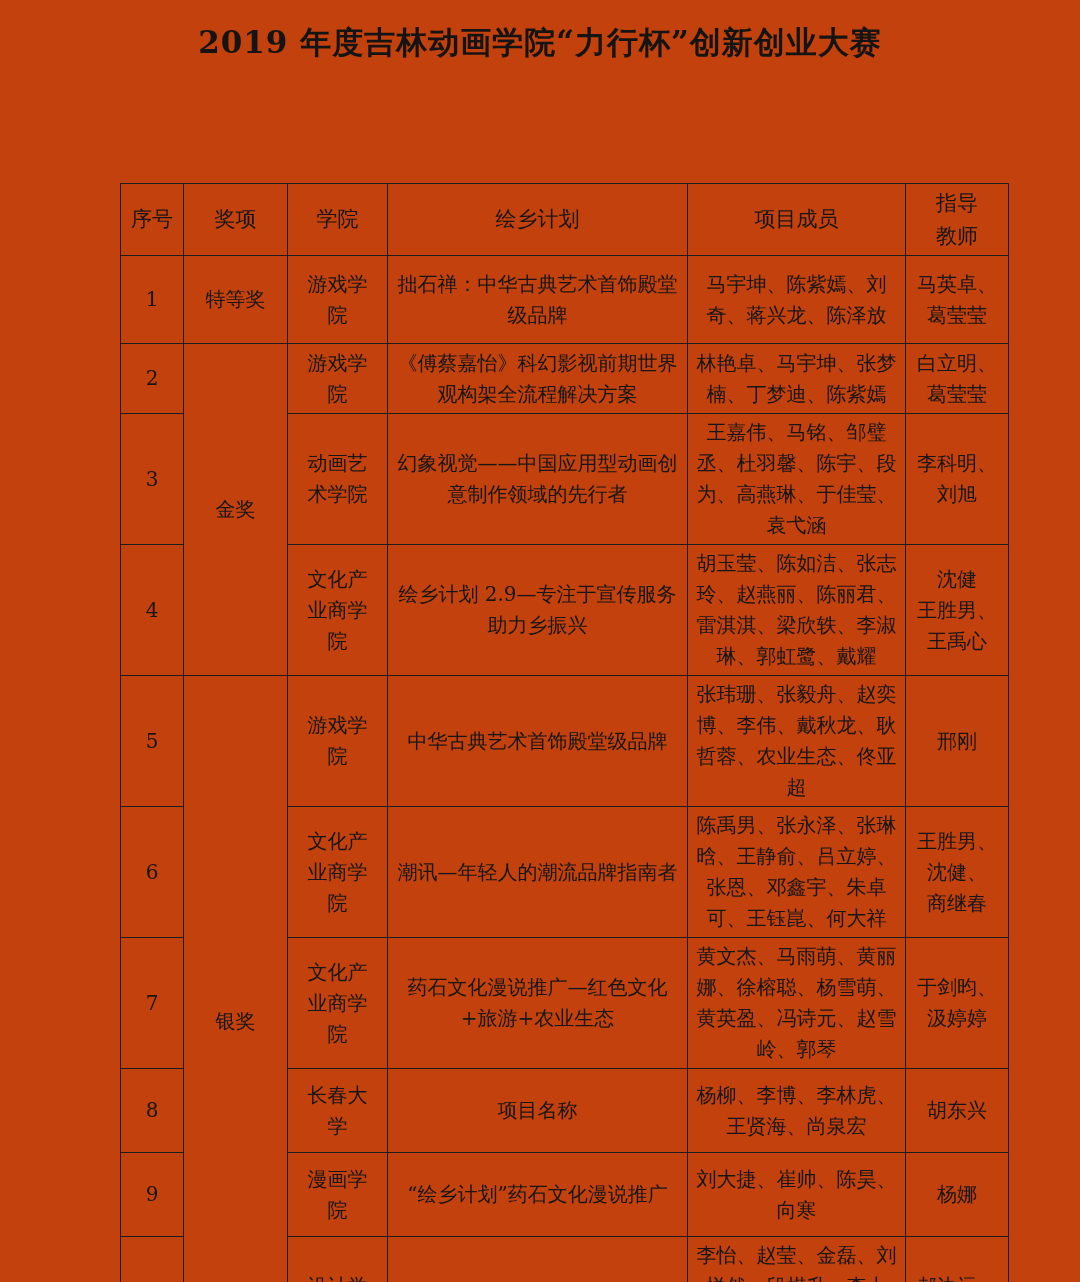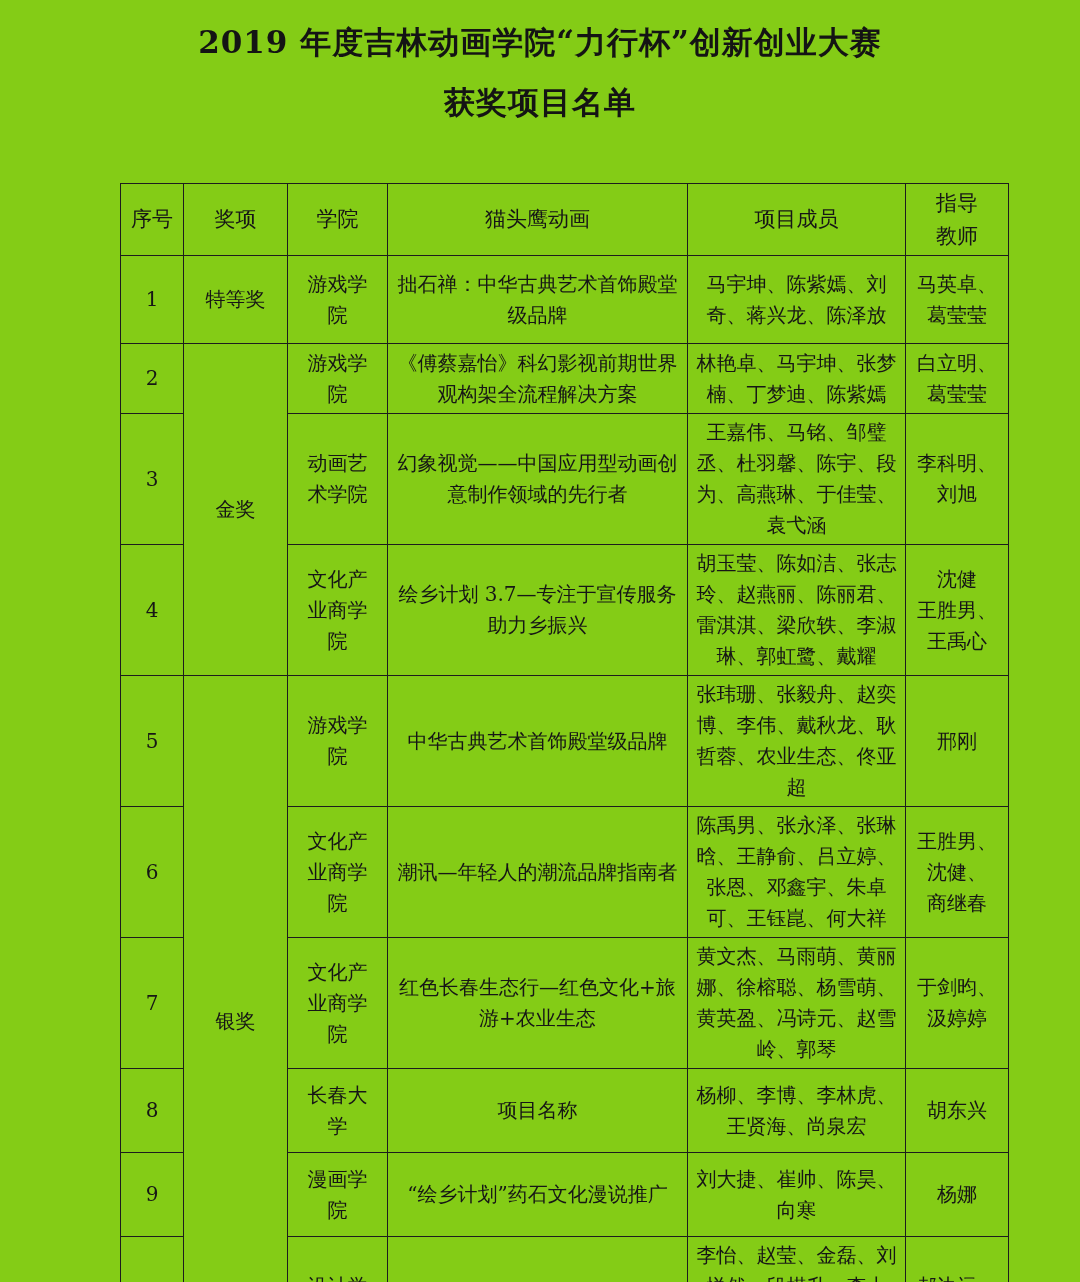--- a/index.html
+++ b/index.html
@@ -4,21 +4,21 @@
 <style>
   html, body {
     margin: 0;
     padding: 0;
     background: #ffffff;
   }
   .page {
     position: relative;
     width: 1080px;
     height: 1282px;
-    background: #84cc16;
+    background: #c2410c;
     color: #161616;
     font-family: "DejaVu Serif", "Liberation Serif", serif;
     overflow: hidden;
   }
   .doc-title {
     position: absolute;
     left: 0;
     width: 1080px;
     text-align: center;
     font-weight: bold;
@@ -68,38 +68,37 @@
   col.c-project { width: 300px; }
   col.c-members { width: 218px; }
   col.c-advisor { width: 103px; }
 </style>
 </head>
 <body>
 
 <div class="page">
 
   <div class="doc-title line1">2019 年度吉林动画学院“力行杯”创新创业大赛</div>
-  <div class="doc-title line2">获奖项目名单</div>
 
   <table class="awards">
     <colgroup>
       <col class="c-no">
         <col class="c-award">
         <col class="c-college">
       <col class="c-project">
         <col class="c-members">
         <col class="c-advisor">
     </colgroup>
 
     <tbody>
         <tr style="height:67px;">
       <th>序号</th>
       <th>奖项</th>
       <th>学院</th>
-      <th>猫头鹰动画</th>
+      <th>绘乡计划</th>
       <th>项目成员</th>
       <th class="advisors-h">指导
 教师</th>
     </tr>
 
     <tr style="height:88px;">
       <td>1</td>
       <td>特等奖</td>
       <td>游戏学
 院</td>
@@ -128,21 +127,21 @@
       <td>王嘉伟、马铭、邹璧丞、杜羽馨、陈宇、段为、高燕琳、于佳莹、袁弋涵</td>
       <td class="advisors">李科明、
 刘旭</td>
     </tr>
 
     <tr style="height:118px;">
       <td>4</td>
       <td>文化产
 业商学
 院</td>
-      <td>绘乡计划 3.7—专注于宣传服务助力乡振兴</td>
+      <td>绘乡计划 2.9—专注于宣传服务助力乡振兴</td>
       <td>胡玉莹、陈如洁、张志玲、赵燕丽、陈丽君、雷淇淇、梁欣轶、李淑琳、郭虹鹭、戴耀</td>
       <td class="advisors">沈健
 王胜男、
 王禹心</td>
     </tr>
 
     <tr style="height:108px;">
       <td>5</td>
       <td rowspan="6">银奖</td>
       <td>游戏学
@@ -162,21 +161,21 @@
       <td class="advisors">王胜男、
 沈健、
 商继春</td>
     </tr>
 
     <tr style="height:114px;">
       <td>7</td>
       <td>文化产
 业商学
 院</td>
-      <td>红色长春生态行—红色文化+旅游+农业生态</td>
+      <td>药石文化漫说推广—红色文化+旅游+农业生态</td>
       <td>黄文杰、马雨萌、黄丽娜、徐榕聪、杨雪萌、黄英盈、冯诗元、赵雪岭、郭琴</td>
       <td class="advisors">于剑昀、
 汲婷婷</td>
     </tr>
 
     <tr style="height:84px;">
       <td>8</td>
       <td>长春大
 学</td>
       <td>项目名称</td>

